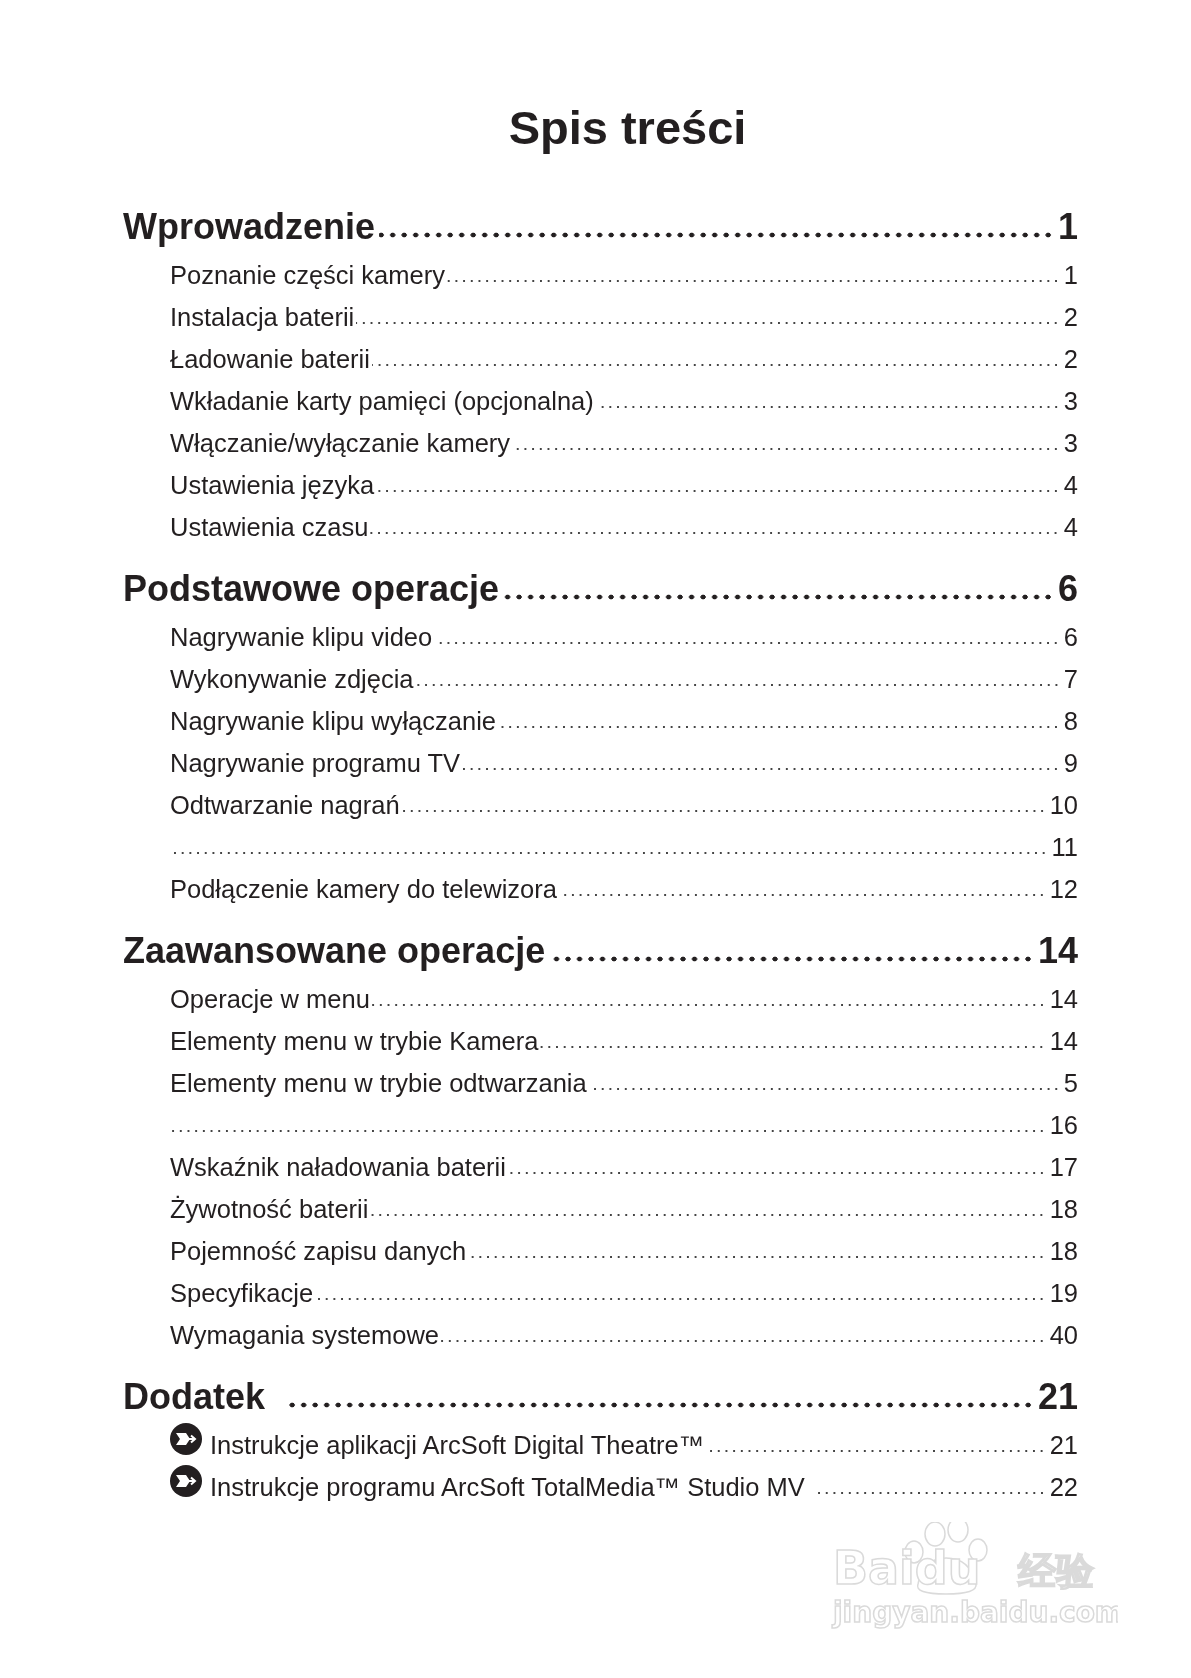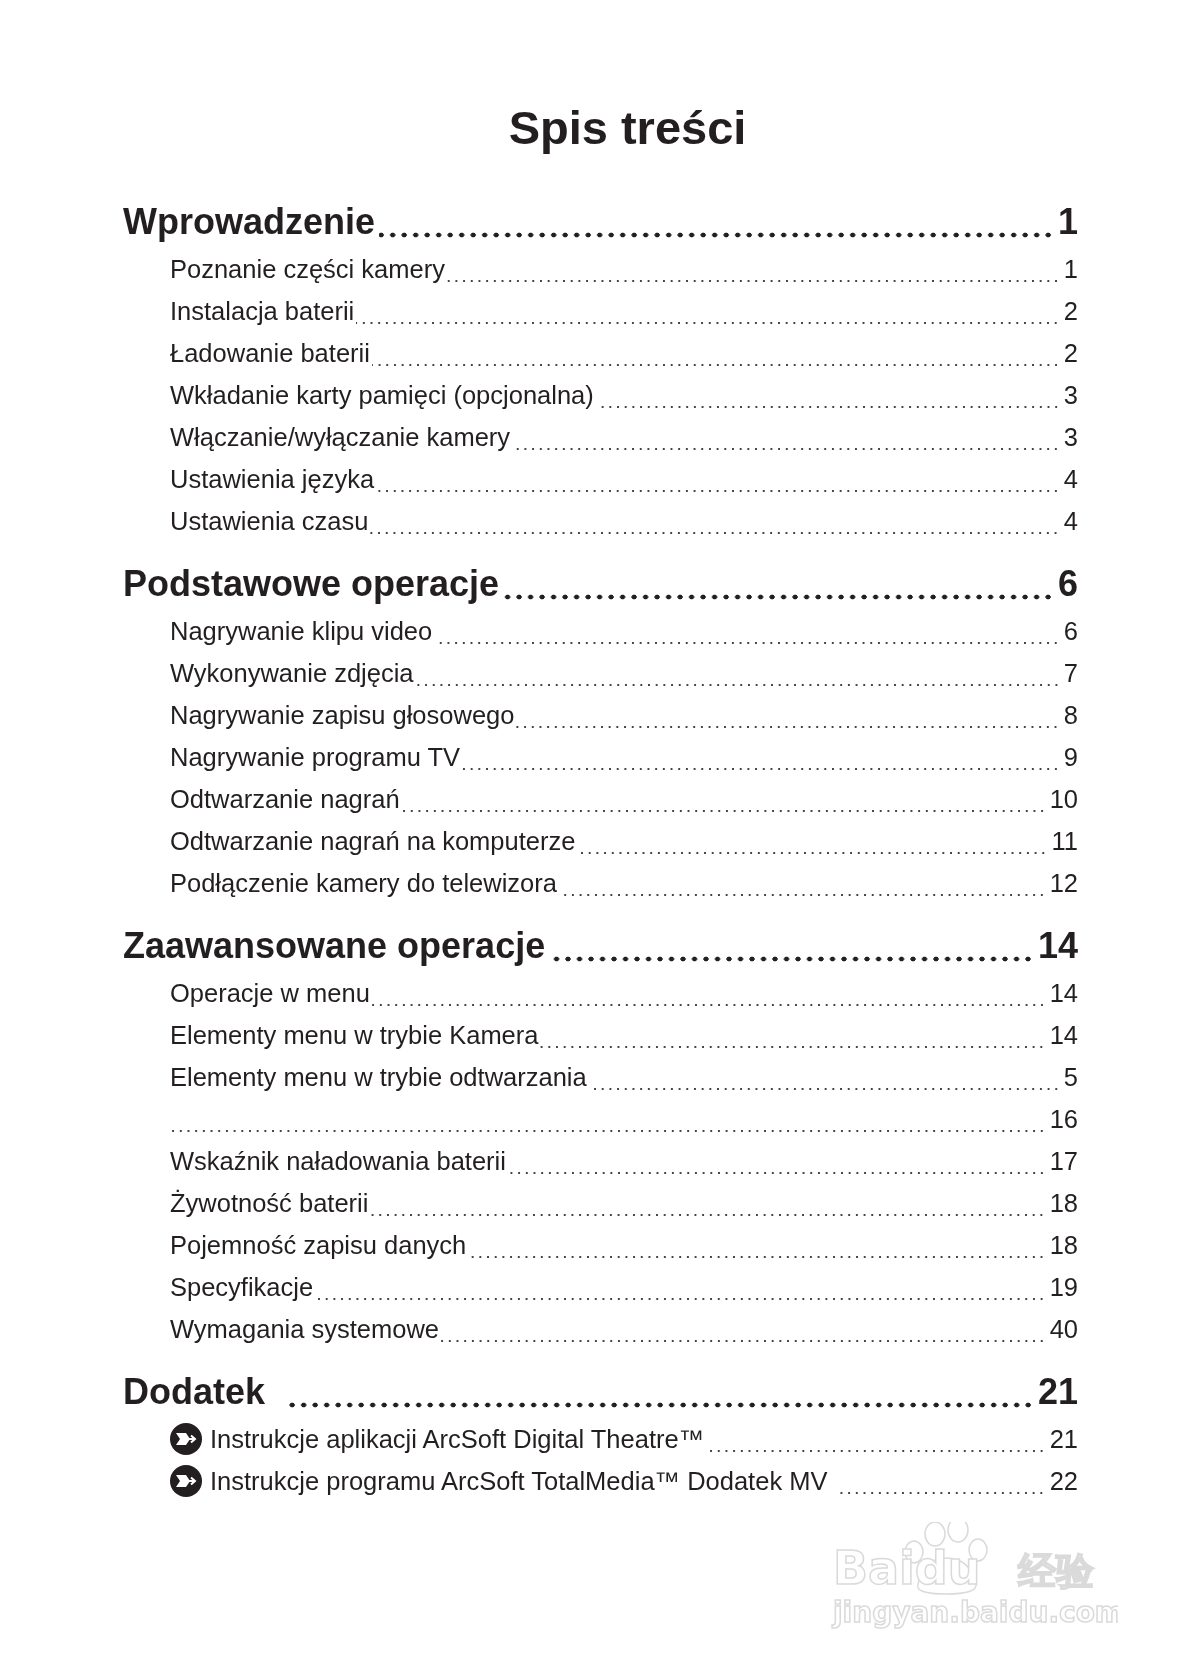--- a/index.html
+++ b/index.html
@@ -1,21 +1,21 @@
 <!DOCTYPE html>
 <html><head>
 <meta charset="utf-8">
 <style>
   html,body{margin:0;padding:0;background:#ffffff;}
   body{width:1191px;height:1678px;position:relative;overflow:hidden;
        font-family:"Liberation Sans","DejaVu Sans",sans-serif;color:#231f20;}
   .title{position:absolute;left:0;width:1191px;top:100px;text-align:center;
          font-size:47px;font-weight:bold;letter-spacing:0px;color:#231f20;padding-left:32px;}
   .toc{position:absolute;left:123px;width:955px;top:196px;}
-  .row{display:flex;align-items:center;white-space:nowrap;}
+  .row{display:flex;align-items:flex-end;white-space:nowrap;}
   .row .label{flex:0 0 auto;}
   .row .leader{flex:1 1 auto;overflow:hidden;position:relative;margin:0 4px;}
   .row .page{flex:0 0 auto;text-align:right;}
   .sec{font-size:36px;font-weight:bold;height:52px;margin-top:0;}
   .sec .leader{height:8px;align-self:flex-end;margin-bottom:9px;
      background-image:radial-gradient(circle,#231f20 0 2.4px,transparent 2.6px);
      background-size:11.5px 8px;background-repeat:repeat-x;background-position:right center;}
   .sub{font-size:25.5px;height:42px;padding-left:47px;color:#231f20;}
   .sub .leader{height:4px;align-self:flex-end;margin-bottom:7px;margin-left:2px;
      background-image:radial-gradient(circle,#444 0 1.1px,transparent 1.3px);
@@ -87,36 +87,35 @@
       <span class="label">Nagrywanie klipu video</span>
       <span class="leader"></span>
       <span class="page">6</span>
     </div>
   <div class="row sub">
       <span class="label">Wykonywanie zdjęcia</span>
       <span class="leader"></span>
       <span class="page">7</span>
     </div>
   <div class="row sub">
-      <span class="label">Nagrywanie zapisu głosowego</span>
+      <span class="label">Nagrywanie klipu wyłączanie</span>
       <span class="leader"></span>
       <span class="page">8</span>
     </div>
   <div class="row sub">
       <span class="label">Nagrywanie programu TV</span>
       <span class="leader"></span>
       <span class="page">9</span>
     </div>
   <div class="row sub">
       <span class="label">Odtwarzanie nagrań</span>
       <span class="leader"></span>
       <span class="page">10</span>
     </div>
   <div class="row sub">
-      <span class="label">Odtwarzanie nagrań na komputerze</span>
       <span class="leader"></span>
       <span class="page">11</span>
     </div>
   <div class="row sub">
       <span class="label">Podłączenie kamery do telewizora</span>
       <span class="leader"></span>
       <span class="page">12</span>
     </div>
 
   <div class="gap"></div>
@@ -189,21 +188,21 @@
       <span class="leader"></span>
       <span class="page">21</span>
   </div>
   <div class="row sub">
     <span class="bullet">
       <svg width="22" height="16" viewBox="0 0 22 16">
           <path d="M1 2 L11 2 L15 8 L11 14 L1 14 L5 8 Z" fill="#fff"></path>
           <path d="M12 8 L20 8 M16 4.5 L20 8 L16 11.5" stroke="#fff" stroke-width="2" fill="none"></path>
         </svg>
     </span>
-    <span class="label">Instrukcje programu ArcSoft TotalMedia™ Dodatek MV</span>
+    <span class="label">Instrukcje programu ArcSoft TotalMedia™ Studio MV</span>
       <span class="leader" style="margin-left:10px"></span>
       <span class="page">22</span>
   </div>
 </div>
 
 <div class="watermark">
   <svg width="300" height="110" viewBox="0 0 300 110">
     <g fill="#fff" stroke="#d6d6d6" stroke-width="1.5">
       <ellipse cx="117" cy="12" rx="10" ry="12"></ellipse>
       <ellipse cx="140" cy="8" rx="10" ry="12"></ellipse>

